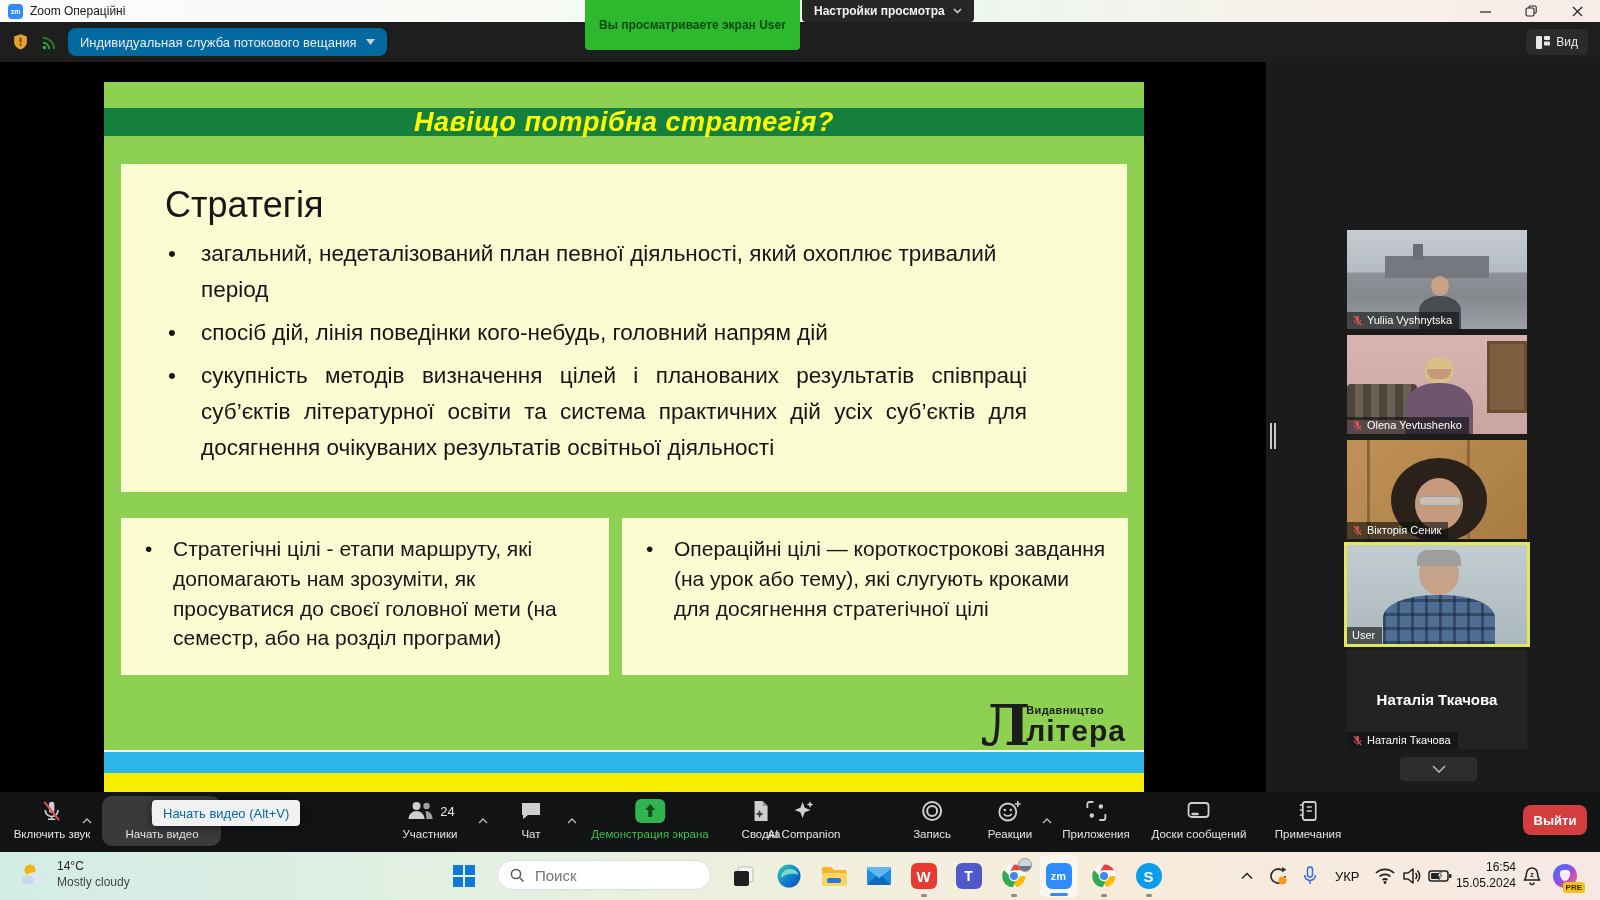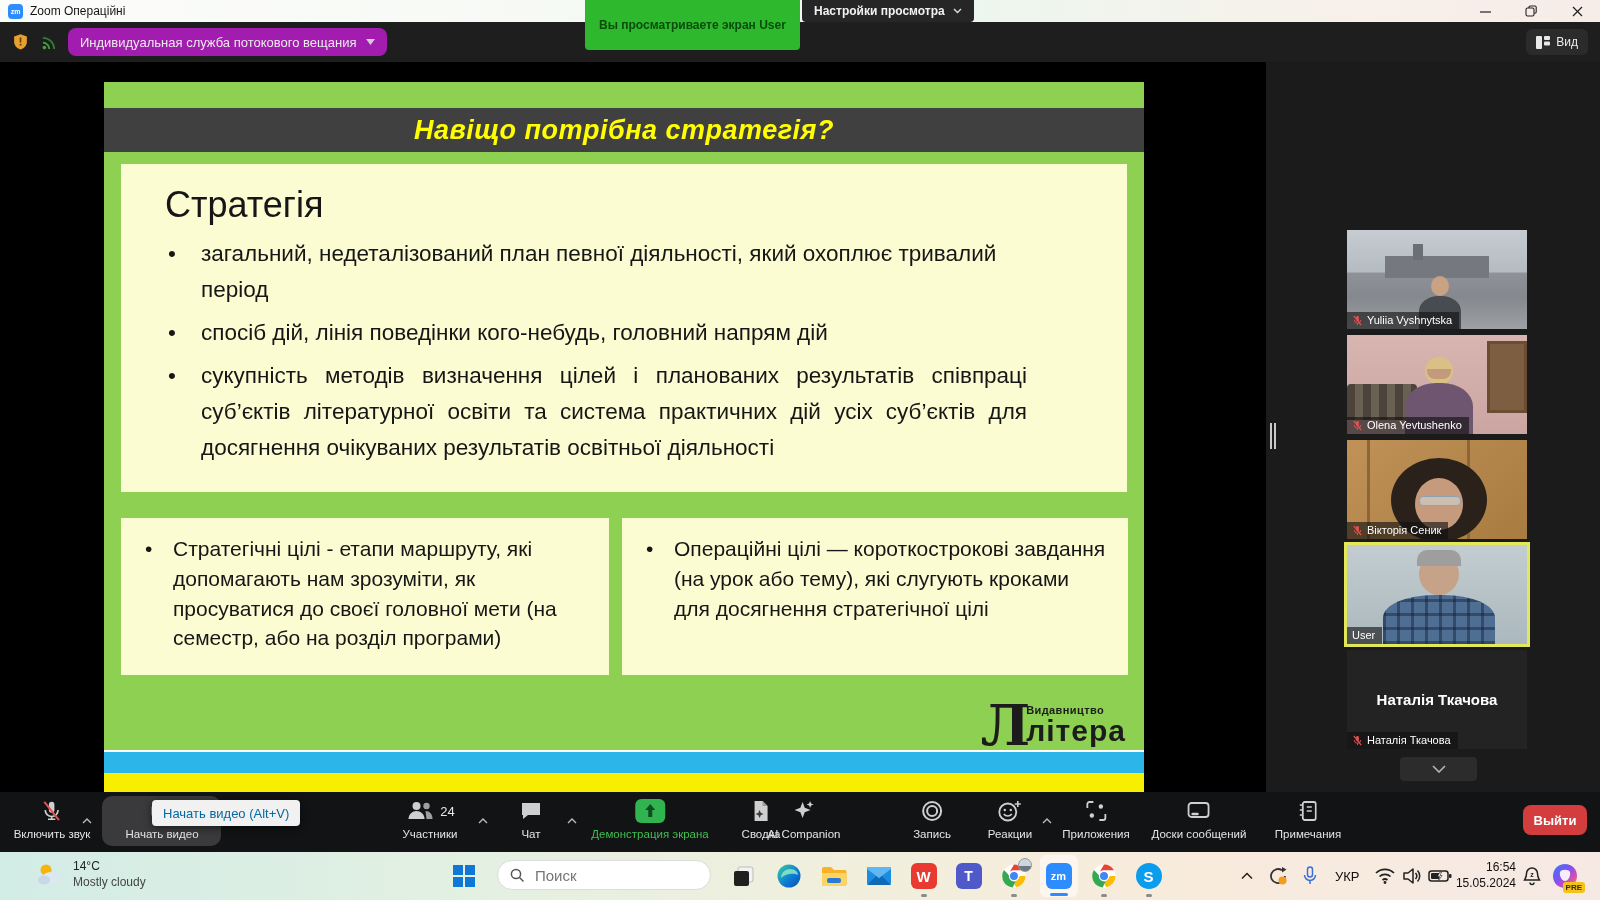--- a/index.html
+++ b/index.html
@@ -18,30 +18,30 @@
     padding:14px 14px;border-radius:0 0 4px 4px;}
   .view-settings{position:absolute;left:802px;top:0;height:22px;background:#262626;
     color:#f2f2f2;font-size:12px;font-weight:bold;display:flex;align-items:center;gap:8px;
     padding:0 12px;border-radius:0 0 4px 4px;cursor:default;}
   .winctl{position:absolute;right:0;top:0;height:22px;display:flex;}
   .winctl .wc{width:46px;height:22px;display:flex;align-items:center;justify-content:center;}
 
   
   #meetheader{position:absolute;top:22px;left:0;right:0;height:40px;background:#1e1e1e;
     display:flex;align-items:center;z-index:4;}
-  .stream-pill{margin-left:10px;height:28px;background:#a21caf;border-radius:8px;
+  .stream-pill{margin-left:10px;height:28px;background:#0369a1;border-radius:8px;
     display:flex;align-items:center;gap:10px;padding:0 12px;color:#ececec;font-size:13px;}
   .hdr-ico{margin-left:12px;display:flex;align-items:center;}
   .view-btn{margin-left:auto;margin-right:12px;height:26px;background:#2b2b2b;border-radius:6px;
     display:flex;align-items:center;gap:6px;padding:0 10px;color:#ececec;font-size:12px;}
 
   
   #main{position:absolute;top:62px;left:0;width:1266px;height:730px;background:#000;}
   #slide{position:absolute;left:104px;top:20px;width:1040px;height:710px;background:#8ed052;color:#161616;}
-  .sl-titlebar{position:absolute;top:26px;left:0;right:0;height:44px;background:#404040;
+  .sl-titlebar{position:absolute;top:26px;left:0;right:0;height:28px;background:#15803d;
     display:flex;align-items:center;justify-content:center;}
   .sl-title{color:#ffff00;font-size:27px;font-weight:bold;font-style:italic;letter-spacing:.5px;}
   .sl-content{position:absolute;top:82px;left:17px;right:17px;height:328px;background:#fcfcd2;
     box-sizing:border-box;padding:16px 30px 0 44px;}
   .sl-heading{font-size:36px;margin:4px 0 10px 0;font-weight:normal;}
   .sl-bullets{list-style:none;margin:0;padding:0 70px 0 0;}
   .sl-bullets li{font-size:22.5px;line-height:1.6;position:relative;padding-left:36px;margin-top:7px;}
   .sl-bullets li::before{content:"•";position:absolute;left:3px;}
   .sl-bullets li.just{text-align:justify;}
   .sl-box{position:absolute;top:436px;height:157px;background:#fcfcd2;box-sizing:border-box;
@@ -95,21 +95,21 @@
     font-size:13px;display:flex;align-items:center;padding:0 11px;border-radius:4px;
     box-shadow:0 2px 8px rgba(0,0,0,.55);z-index:9;white-space:nowrap;}
   .share-sq{width:30px;height:24px;background:#31b34f;border-radius:6px;display:flex;
     align-items:center;justify-content:center;}
   .count{font-size:13px;margin-left:5px;color:#e8e8e8;}
 
   
   #taskbar{position:absolute;top:852px;left:0;right:0;height:48px;
     background:linear-gradient(90deg,#d2ece6 0%,#e2f0e2 28%,#f1efdd 52%,#f8ebdc 74%,#f6e9e4 100%);
     color:#1c1c1c;}
-  .weather{position:absolute;left:36px;top:7px;display:flex;align-items:center;gap:9px;}
+  .weather{position:absolute;left:20px;top:7px;display:flex;align-items:center;gap:9px;}
   .weather .wtxt{display:flex;flex-direction:column;font-size:12px;line-height:1.3;color:#222;}
   .start{position:absolute;left:452px;top:12px;}
   .search-pill{position:absolute;left:497px;top:8px;width:214px;height:30px;background:#fff;
     border:1px solid #dcdcdc;border-radius:17px;display:flex;align-items:center;gap:8px;
     padding:0 0 0 12px;box-sizing:border-box;}
   .search-pill input{border:none;outline:none;background:transparent;font-size:15px;color:#555;
     width:150px;font-family:"Liberation Sans",sans-serif;}
   .apps{position:absolute;left:721px;top:4px;display:flex;align-items:center;}
   .app{width:45px;height:40px;display:flex;align-items:center;justify-content:center;position:relative;}
   .run-dot{position:absolute;bottom:-1px;left:50%;transform:translateX(-50%);

